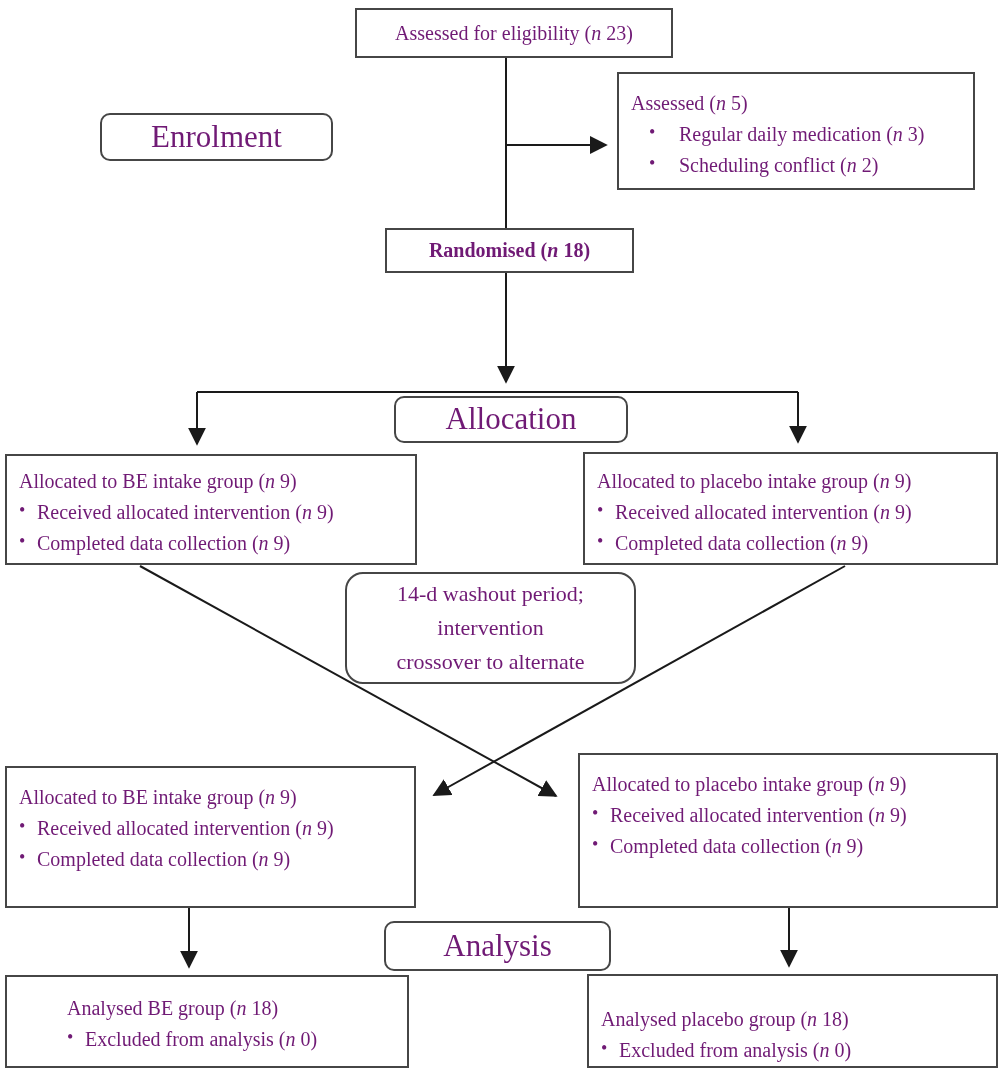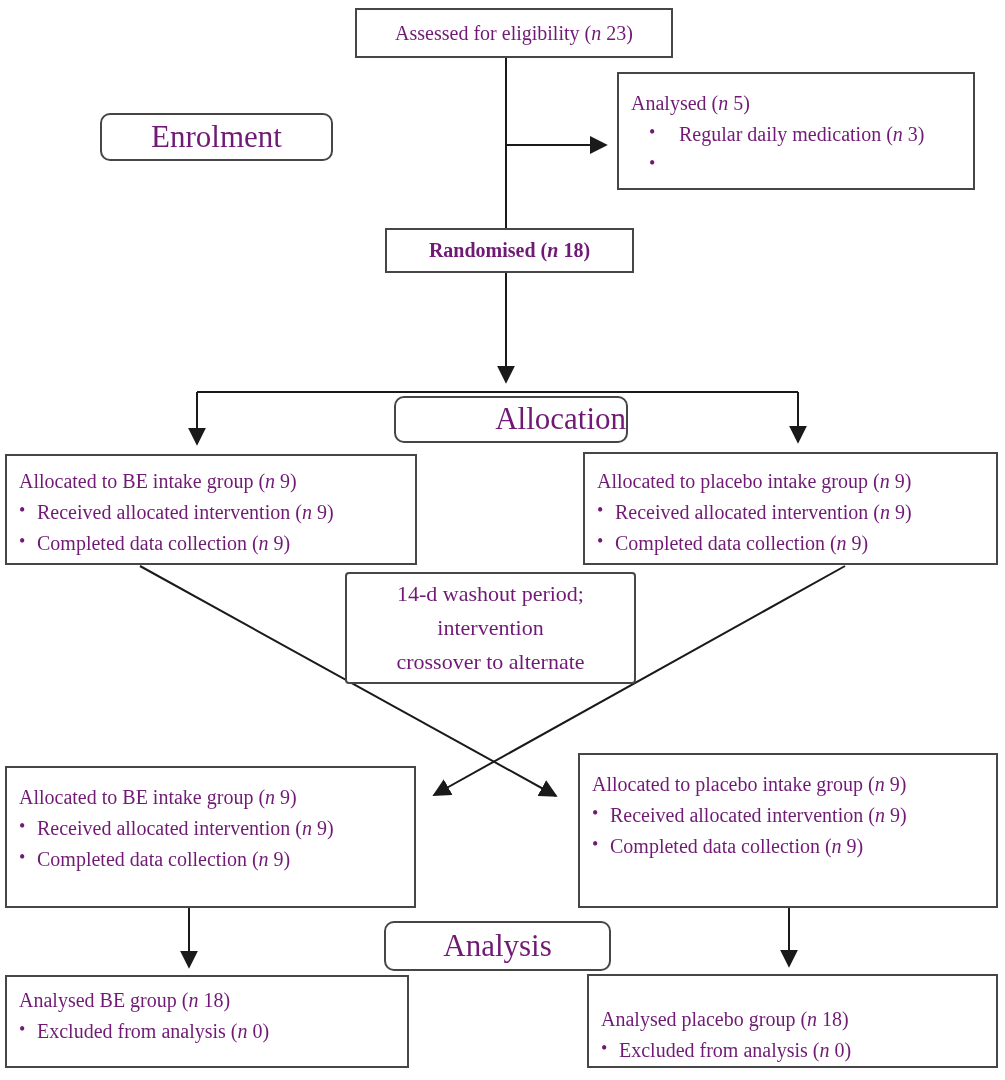--- a/index.html
+++ b/index.html
@@ -10,21 +10,21 @@
   #wires{position:absolute;left:0;top:0;z-index:1;pointer-events:none;}
   .box{
     position:absolute;z-index:2;background:#ffffff;
     border:2px solid #464646;box-sizing:border-box;
     font-size:20px;line-height:1.55;
   }
   .center-box{display:flex;align-items:center;justify-content:center;text-align:center;}
   .stage{
     border-radius:10px;border-width:2px;font-size:31px;z-index:3;
   }
-  .round-lg{border-radius:4px;}
+  .round-lg{border-radius:18px;}
   .content{padding:12px 12px 8px 12px;}
   .bullet-line{display:flex;align-items:flex-start;}
   .bullet-dot{width:18px;text-align:left;flex:0 0 auto;font-size:18px;}
   .indent .bullet-dot{margin-left:18px;width:30px;}
   i{font-style:italic;}
   .washout-line{display:block;text-align:center;}
   .washout-wrap{font-size:22px;line-height:1.55;}
 </style>
 </head>
 <body>
@@ -52,36 +52,37 @@
   <div class="box center-box" style="left:355px;top:8px;width:318px;height:50px;">
     <span><span>Assessed for eligibility (</span><i>n</i><span> 23)</span></span>
   </div>
 
   <div class="box center-box stage" style="left:100px;top:113px;width:233px;height:48px;">
     <span>Enrolment</span>
   </div>
 
   <div class="box" style="left:617px;top:72px;width:358px;height:118px;">
     <div class="content" style="padding-top:14px;">
-      <div><span>Analysed (</span><i>n</i><span> 5)</span></div>
+      <div><span>Assessed (</span><i>n</i><span> 5)</span></div>
       <div class="bullet-line indent">
         <span class="bullet-dot">•</span>
         <span><b style="font-weight:normal"><span>Regular daily medication (</span><i>n</i><span> 3)</span></b></span>
       </div>
       <div class="bullet-line indent">
         <span class="bullet-dot">•</span>
+        <span><span>Scheduling conflict (</span><i>n</i><span> 2)</span></span>
       </div>
     </div>
   </div>
 
   <div class="box center-box" style="left:385px;top:228px;width:249px;height:45px;font-weight:bold;">
     <span><span>Randomised (</span><i>n</i><span> 18)</span></span>
   </div>
 
-  <div class="box center-box stage" style="left:394px;top:396px;width:234px;height:47px;justify-content:flex-end;">
+  <div class="box center-box stage" style="left:394px;top:396px;width:234px;height:47px;">
     <span>Allocation</span>
   </div>
 
   <div class="box" style="left:5px;top:454px;width:412px;height:111px;">
     <div class="content" style="padding-top:10px;">
       <div><span>Allocated to BE intake group (</span><i>n</i><span> 9)</span></div>
       <div class="bullet-line">
         <span class="bullet-dot">•</span>
         <span><span>Received allocated intervention (</span><i>n</i><span> 9)</span></span>
       </div>
@@ -140,21 +141,21 @@
         <span><span>Completed data collection (</span><i>n</i><span> 9)</span></span>
       </div>
     </div>
   </div>
 
   <div class="box center-box stage" style="left:384px;top:921px;width:227px;height:50px;">
     <span>Analysis</span>
   </div>
 
   <div class="box" style="left:5px;top:975px;width:404px;height:93px;">
-    <div class="content" style="padding-top:8px;">
+    <div class="content" style="padding-top:16px;margin-left:48px;">
       <div><span>Analysed BE group (</span><i>n</i><span> 18)</span></div>
       <div class="bullet-line">
         <span class="bullet-dot">•</span>
         <span><span>Excluded from analysis (</span><i>n</i><span> 0)</span></span>
       </div>
     </div>
   </div>
 
   <div class="box" style="left:587px;top:974px;width:411px;height:94px;">
     <div class="content" style="padding-top:28px;">

